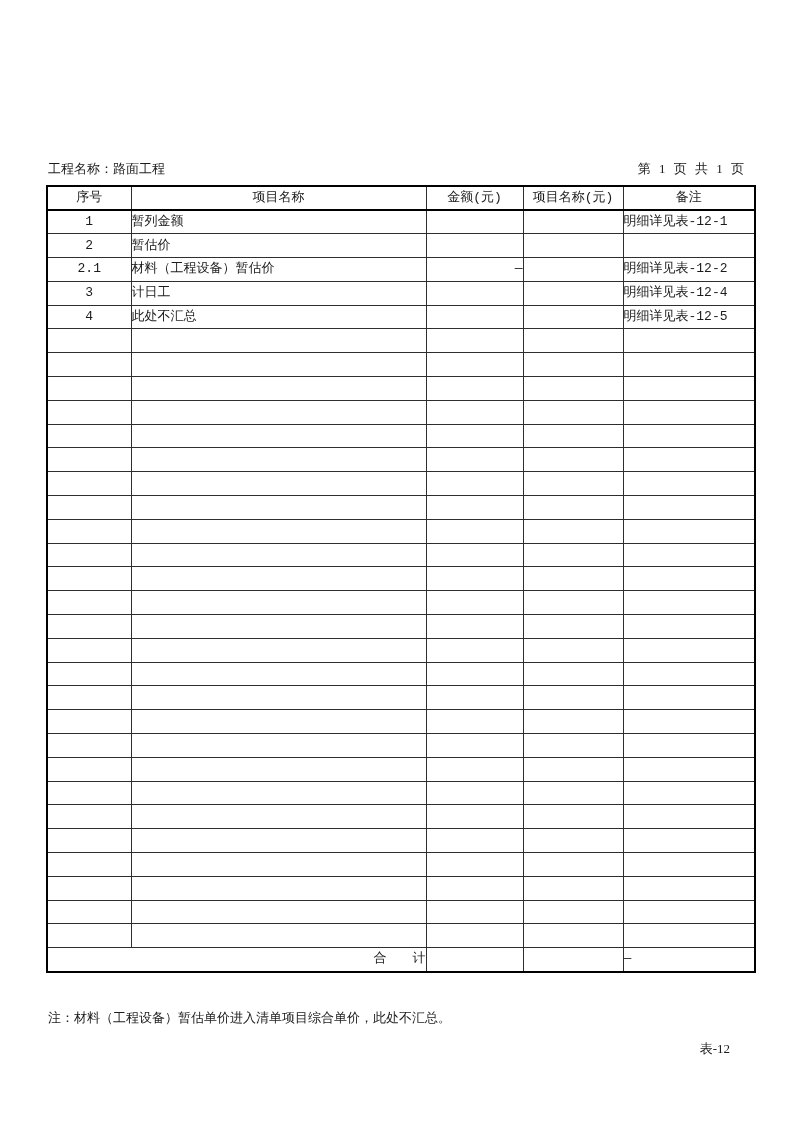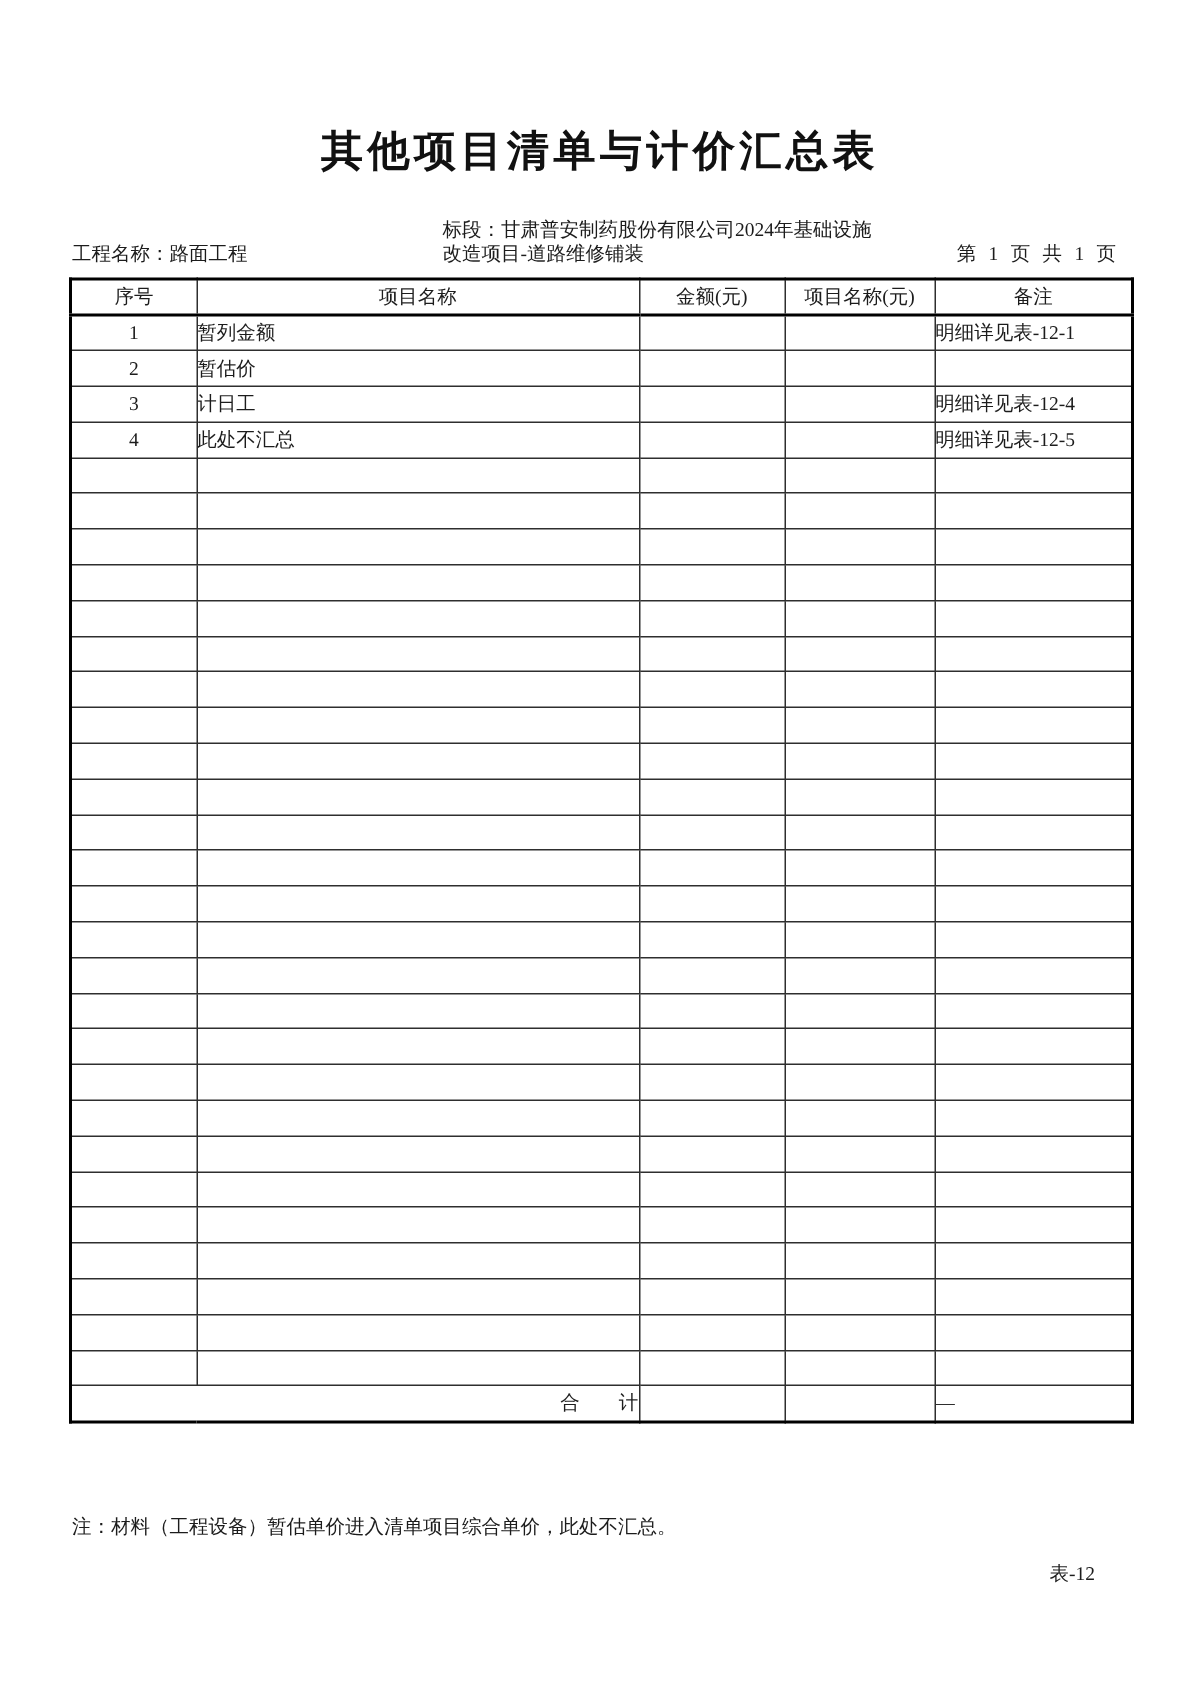--- a/index.html
+++ b/index.html
@@ -48,20 +48,21 @@
   }
   table.summary {
     position: absolute;
     left: 46px;
     top: 185px;
     width: 708px;
     border-collapse: collapse;
     table-layout: fixed;
     font-size: 13px;
     border: 2px solid #000;
+    font-family: Liberation Mono, monospace;
   }
   table.summary th, table.summary td {
     border: 1px solid #2e2e2e;
     padding: 0;
     overflow: hidden;
     font-weight: normal;
     line-height: 1.1;
     vertical-align: middle;
   }
   table.summary thead tr { height: 24px; }
@@ -89,28 +90,23 @@
     right: 70px;
     top: 1040px;
     font-size: 13px;
   }
 </style>
 </head>
 <body>
 
 <div class="page">
 
-  <div class="title">其他项目清单与计价汇总表</div>
 
   <div class="meta-project">工程名称：路面工程</div>
 
-  <div class="meta-section">
-    <div>标段：甘肃普安制药股份有限公司2024年基础设施</div>
-    <div>改造项目-道路维修铺装</div>
-  </div>
 
   <div class="meta-page">第 1 页 共 1 页</div>
 
   <table class="summary">
     <colgroup>
       <col style="width:84px">
       <col style="width:295px">
       <col style="width:97px">
       <col style="width:100px">
       <col style="width:132px">
@@ -133,20 +129,27 @@
           <td class="c-remark">明细详见表-12-1</td>
         </tr>
         <tr>
           <td class="c-no">2</td>
           <td class="c-name">暂估价</td>
           <td class="c-amount"></td>
           <td class="c-settle"></td>
           <td class="c-remark"></td>
         </tr>
         <tr>
+          <td class="c-no">2.1</td>
+          <td class="c-name">材料（工程设备）暂估价</td>
+          <td class="c-amount">—</td>
+          <td class="c-settle"></td>
+          <td class="c-remark">明细详见表-12-2</td>
+        </tr>
+        <tr>
           <td class="c-no">3</td>
           <td class="c-name">计日工</td>
           <td class="c-amount"></td>
           <td class="c-settle"></td>
           <td class="c-remark">明细详见表-12-4</td>
         </tr>
         <tr>
           <td class="c-no">4</td>
           <td class="c-name">此处不汇总</td>
           <td class="c-amount"></td>

